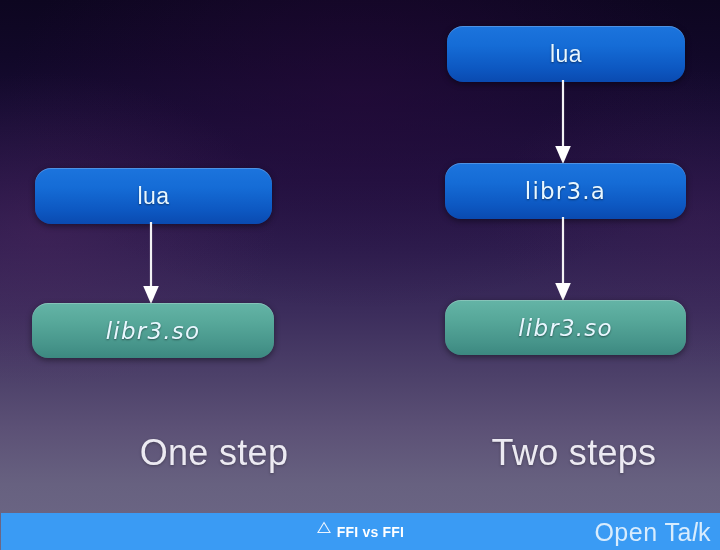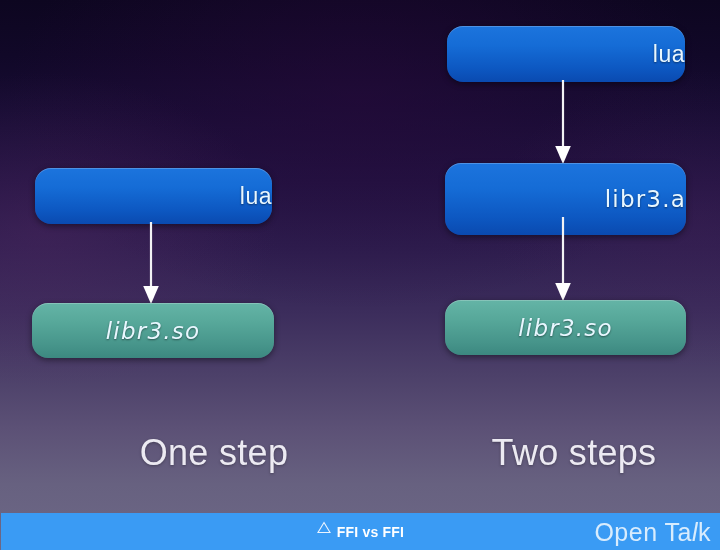--- a/index.html
+++ b/index.html
@@ -58,21 +58,20 @@
     align-items: center;
     justify-content: center;
     box-shadow:
       0 2px 6px rgba(0,0,0,0.45),
       inset 0 1px 0 rgba(255,255,255,0.22);
     box-sizing: border-box;
   }
 
   .node-blue {
     background: linear-gradient(to bottom, #1c74dd 0%, #156cd6 35%, #0d58c2 75%, #0a4ab0 100%);
-    justify-content: flex-end;
   }
   .node-teal {
     background: linear-gradient(to bottom, #64b4a6 0%, #57a89a 35%, #46948a 78%, #3c8880 100%);
     font-style: italic;
   }
 
   .node-label {
     color: #e8f7ff;
     font-size: 23px;
     letter-spacing: 0.5px;
@@ -83,21 +82,21 @@
     font-family: "DejaVu Sans", sans-serif;
     letter-spacing: 1.2px;
   }
 
   
   #node-lua-left   { left: 35px;  top: 168px; width: 237px; height: 56px; }
   #node-so-left    { left: 32px;  top: 303px; width: 242px; height: 55px; }
 
   
   #node-lua-right  { left: 87px;  top: 26px;  width: 238px; height: 56px; }
-  #node-a-right    { left: 85px;  top: 163px; width: 241px; height: 72px; }
+  #node-a-right    { left: 85px;  top: 163px; width: 241px; height: 56px; }
   #node-so-right   { left: 85px;  top: 300px; width: 241px; height: 55px; }
 
   
   .arrow {
     position: absolute;
     pointer-events: none;
   }
   .arrow svg { display: block; overflow: visible; }
 
   #arrow-left-1   { left: 140px; top: 222px; }

